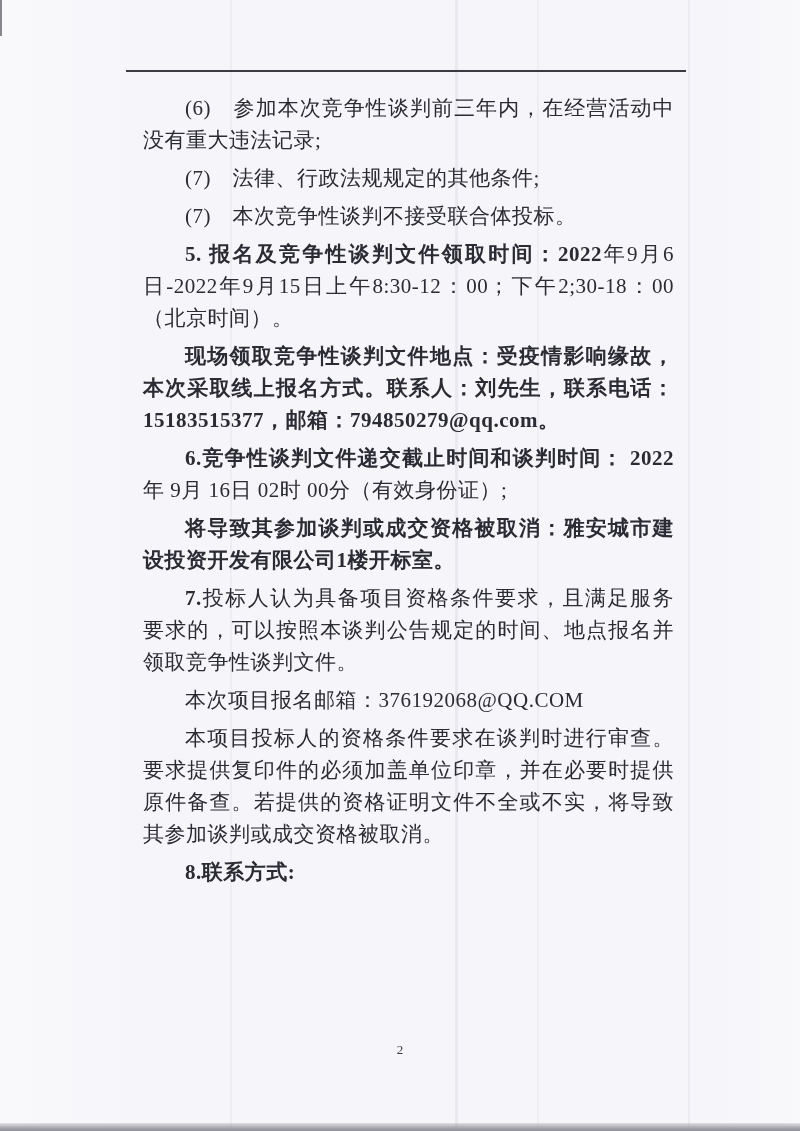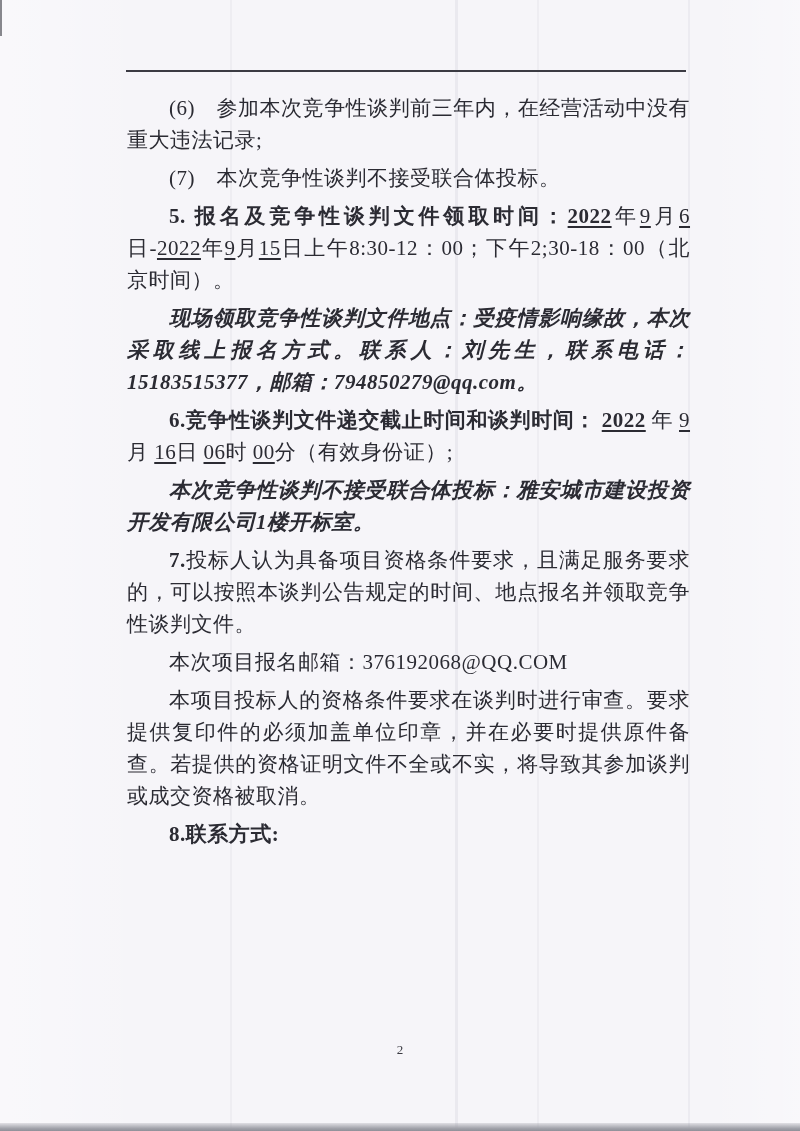--- a/index.html
+++ b/index.html
@@ -29,48 +29,49 @@
   .header-rule{
     position:absolute;left:126px;top:70px;width:560px;height:2px;
     background:#3b3b43;
   }
   .doc-body{
     position:absolute;left:127px;top:92px;width:563px;
     font-size:21px;line-height:32px;
     text-align:justify;
     letter-spacing:0.5px;
   }
-  .para{margin:0 0 6px;text-indent:42px;}
-  .para.bold{font-weight:700;font-style:italic;}
+  .para{margin:0 16px 6px;text-indent:42px;}
+  .para.bold{font-weight:700;}
   .b{font-weight:700;}
-  .u{text-decoration:underline;text-underline-offset:3px;}
+  .u{text-underline-offset:3px;}
   .page-number{
     position:absolute;left:0;right:0;top:1042px;
     text-align:center;font-size:13px;color:#3a3a42;
   }
 </style>
 </head>
 <body>
 
 <div class="scan-page">
   <div class="streak s1"></div>
   <div class="streak s2"></div>
   <div class="streak s3"></div>
   <div class="streak s4"></div>
   <div class="edge-sliver"></div>
 
   <div class="header-rule"></div>
 
   <div class="doc-body">
       <p class="para"><span>(6)　参加本次竞争性谈判前三年内，在经营活动中没有重大违法记录;</span></p>
+      <p class="para"><span>(7)　法律、行政法规规定的其他条件;</span></p>
       <p class="para"><span>(7)　本次竞争性谈判不接受联合体投标。</span></p>
       <p class="para"><span class="b">5. 报名及竞争性谈判文件领取时间：</span><span class="b u">2022</span><span>年</span><span class="u">9</span><span>月</span><span class="u">6</span><span>日-</span><span class="u">2022</span><span>年</span><span class="u">9</span><span>月</span><span class="u">15</span><span>日上午8:30-12：00；下午2;30-18：00（北京时间）。</span></p>
       <p class="para bold"><span>现场领取竞争性谈判文件地点：受疫情影响缘故，本次采取线上报名方式。联系人：刘先生，联系电话：15183515377，邮箱：794850279@qq.com。</span></p>
-      <p class="para"><span class="b">6.竞争性谈判文件递交截止时间和谈判时间： </span><span class="b u">2022</span><span> 年 </span><span class="u">9</span><span>月 </span><span class="u">16</span><span>日 </span><span class="u">06</span><span>时 </span><span class="u">00</span><span>分（有效身份证）;</span></p>
-      <p class="para bold"><span>本次竞争性谈判不接受联合体投标：雅安城市建设投资开发有限公司1楼开标室。</span></p>
+      <p class="para"><span class="b">6.竞争性谈判文件递交截止时间和谈判时间： </span><span class="b u">2022</span><span> 年 </span><span class="u">9</span><span>月 </span><span class="u">16</span><span>日 </span><span class="u">02</span><span>时 </span><span class="u">00</span><span>分（有效身份证）;</span></p>
+      <p class="para bold"><span>将导致其参加谈判或成交资格被取消：雅安城市建设投资开发有限公司1楼开标室。</span></p>
       <p class="para"><span class="b">7.</span><span>投标人认为具备项目资格条件要求，且满足服务要求的，可以按照本谈判公告规定的时间、地点报名并领取竞争性谈判文件。</span></p>
       <p class="para"><span>本次项目报名邮箱：376192068@QQ.COM</span></p>
       <p class="para"><span>本项目投标人的资格条件要求在谈判时进行审查。要求提供复印件的必须加盖单位印章，并在必要时提供原件备查。若提供的资格证明文件不全或不实，将导致其参加谈判或成交资格被取消。</span></p>
       <p class="para"><span class="b">8.联系方式:</span></p>
     </div>
 
   <div class="page-number">2</div>
 
   <div class="scan-edge-bottom"></div>
 </div>

